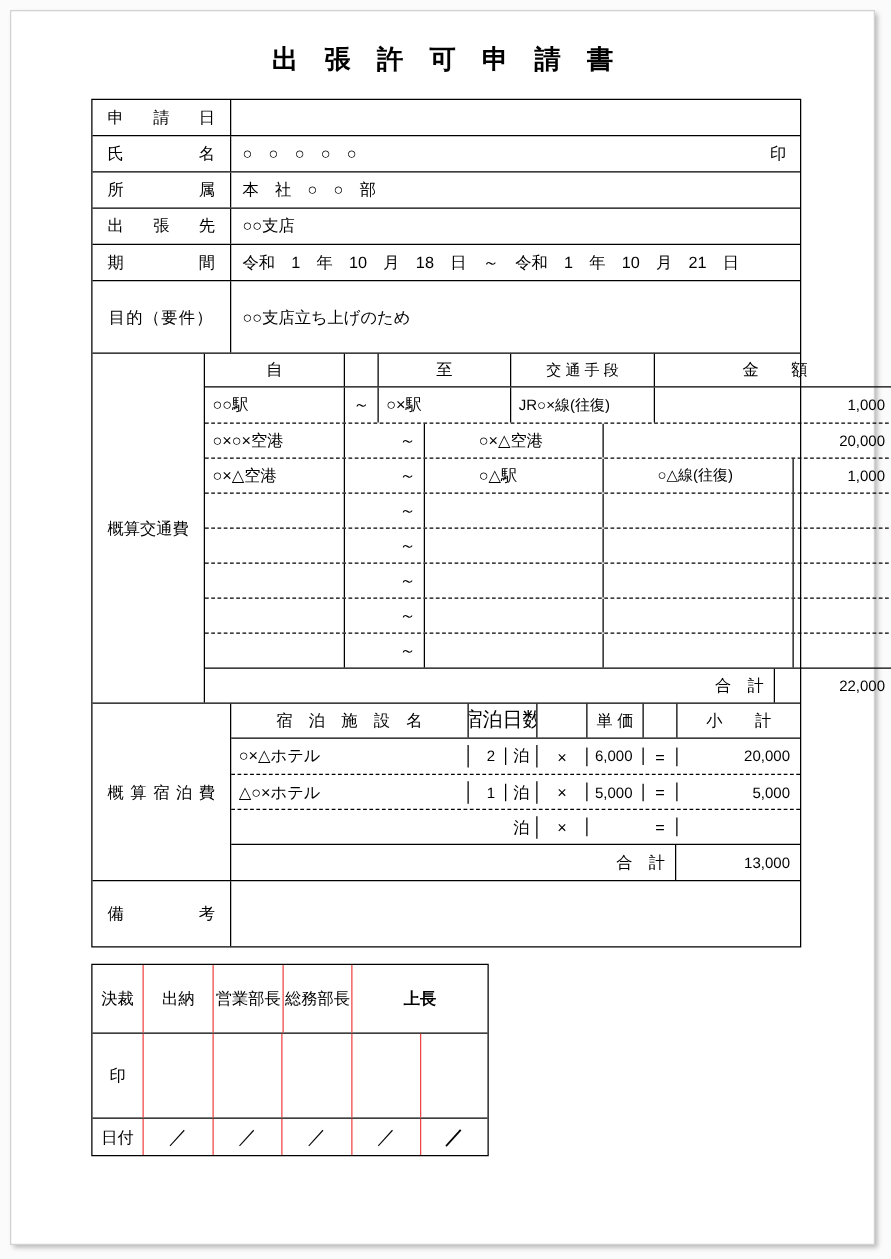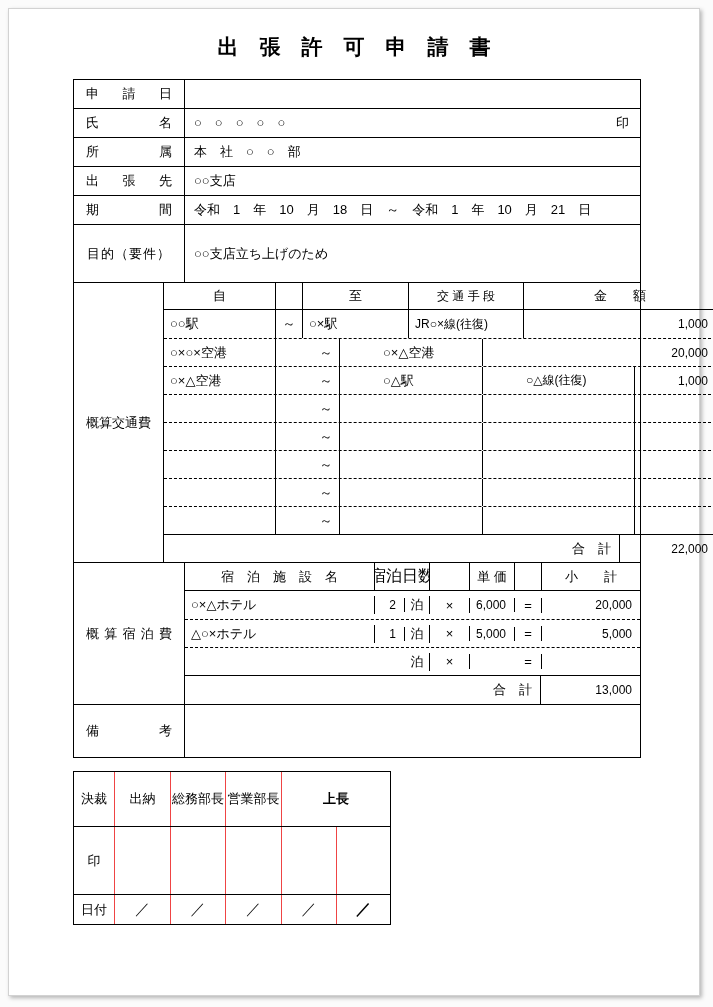--- a/index.html
+++ b/index.html
@@ -262,22 +262,22 @@
       <div class="val"></div>
     </div>
 
   </div>
 
   <div class="approval">
 
     <div class="a-row ah-head">
       <div class="a-cell aw0">決裁</div>
       <div class="a-cell aw1">出納</div>
+      <div class="a-cell aw3">営業部長</div>
       <div class="a-cell aw2">総務部長</div>
-      <div class="a-cell aw3">営業部長</div>
       <div class="a-cell aw5">上長</div>
     </div>
 
     <div class="a-row ah-seal">
       <div class="a-cell aw0">印</div>
       <div class="a-cell aw1"></div>
       <div class="a-cell aw2"></div>
       <div class="a-cell aw3"></div>
       <div class="a-cell aw4"></div>
       <div class="a-cell aw5"></div>

